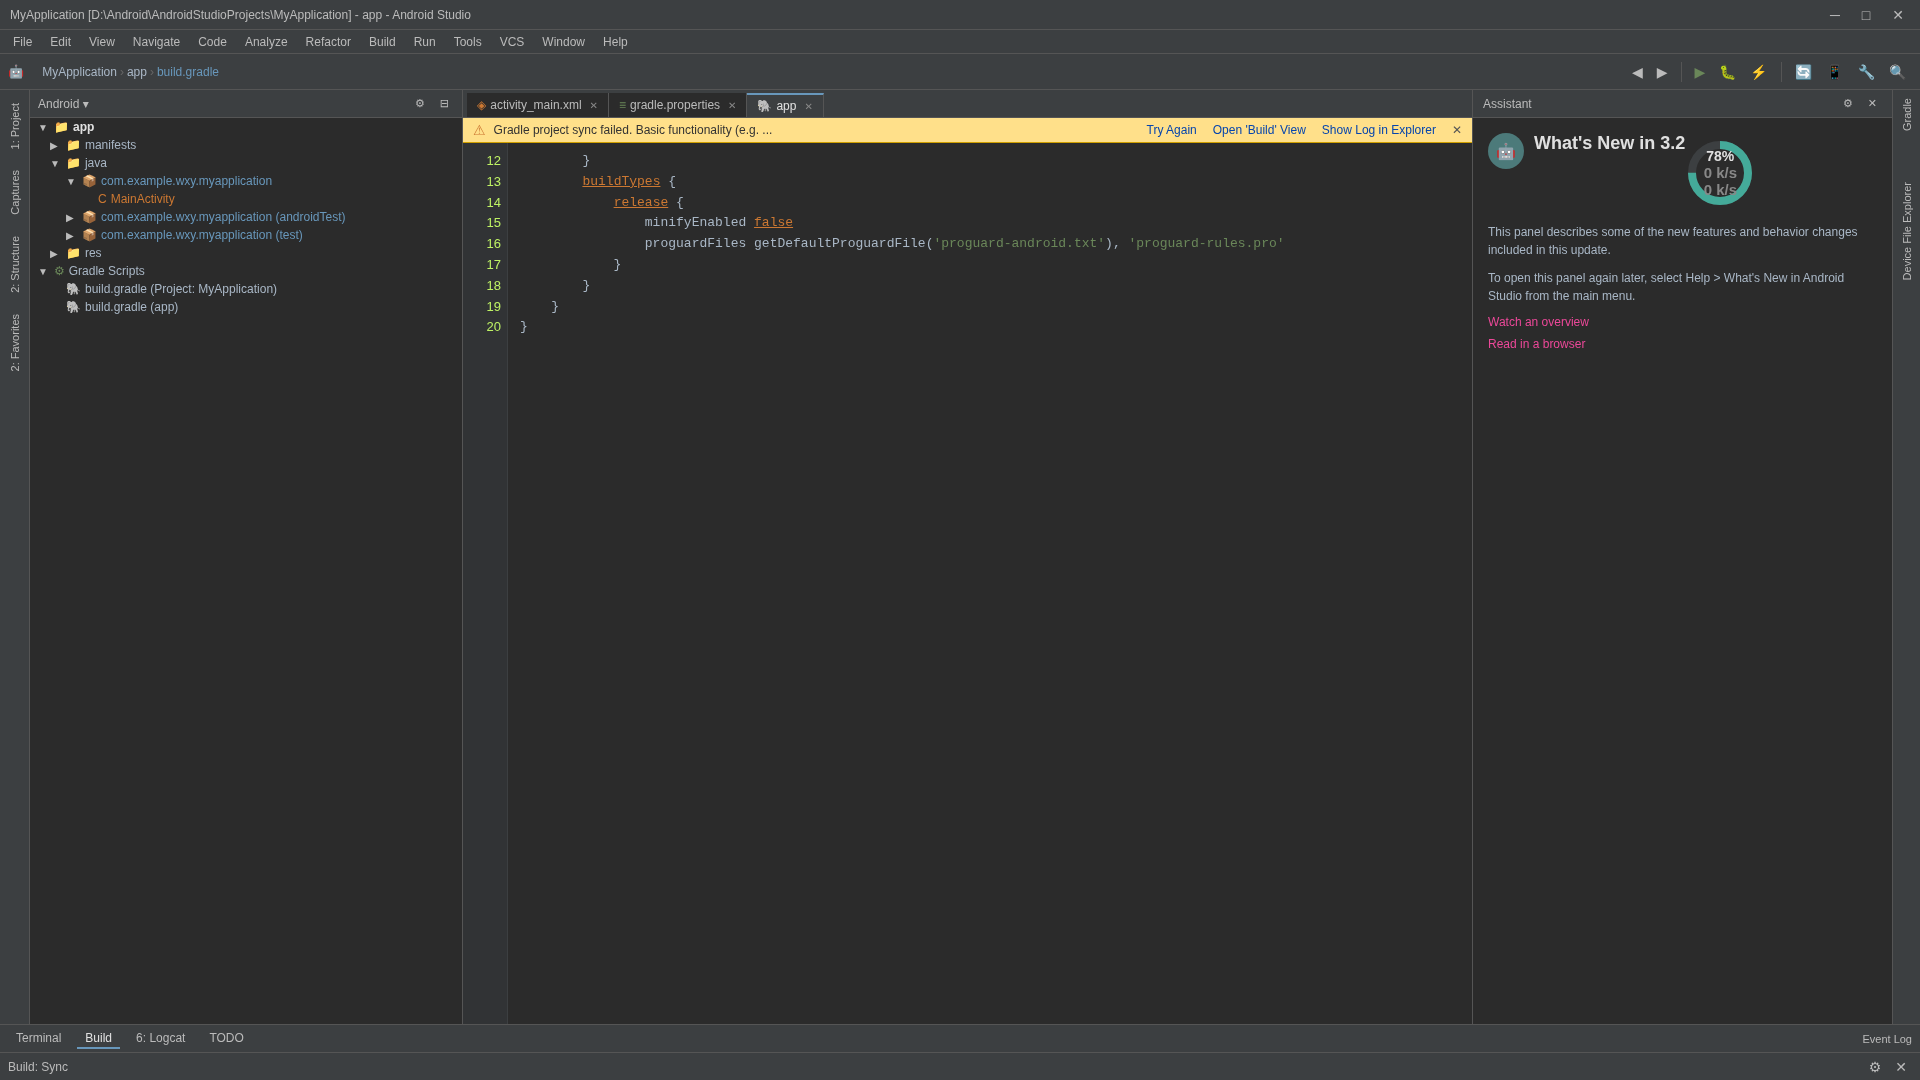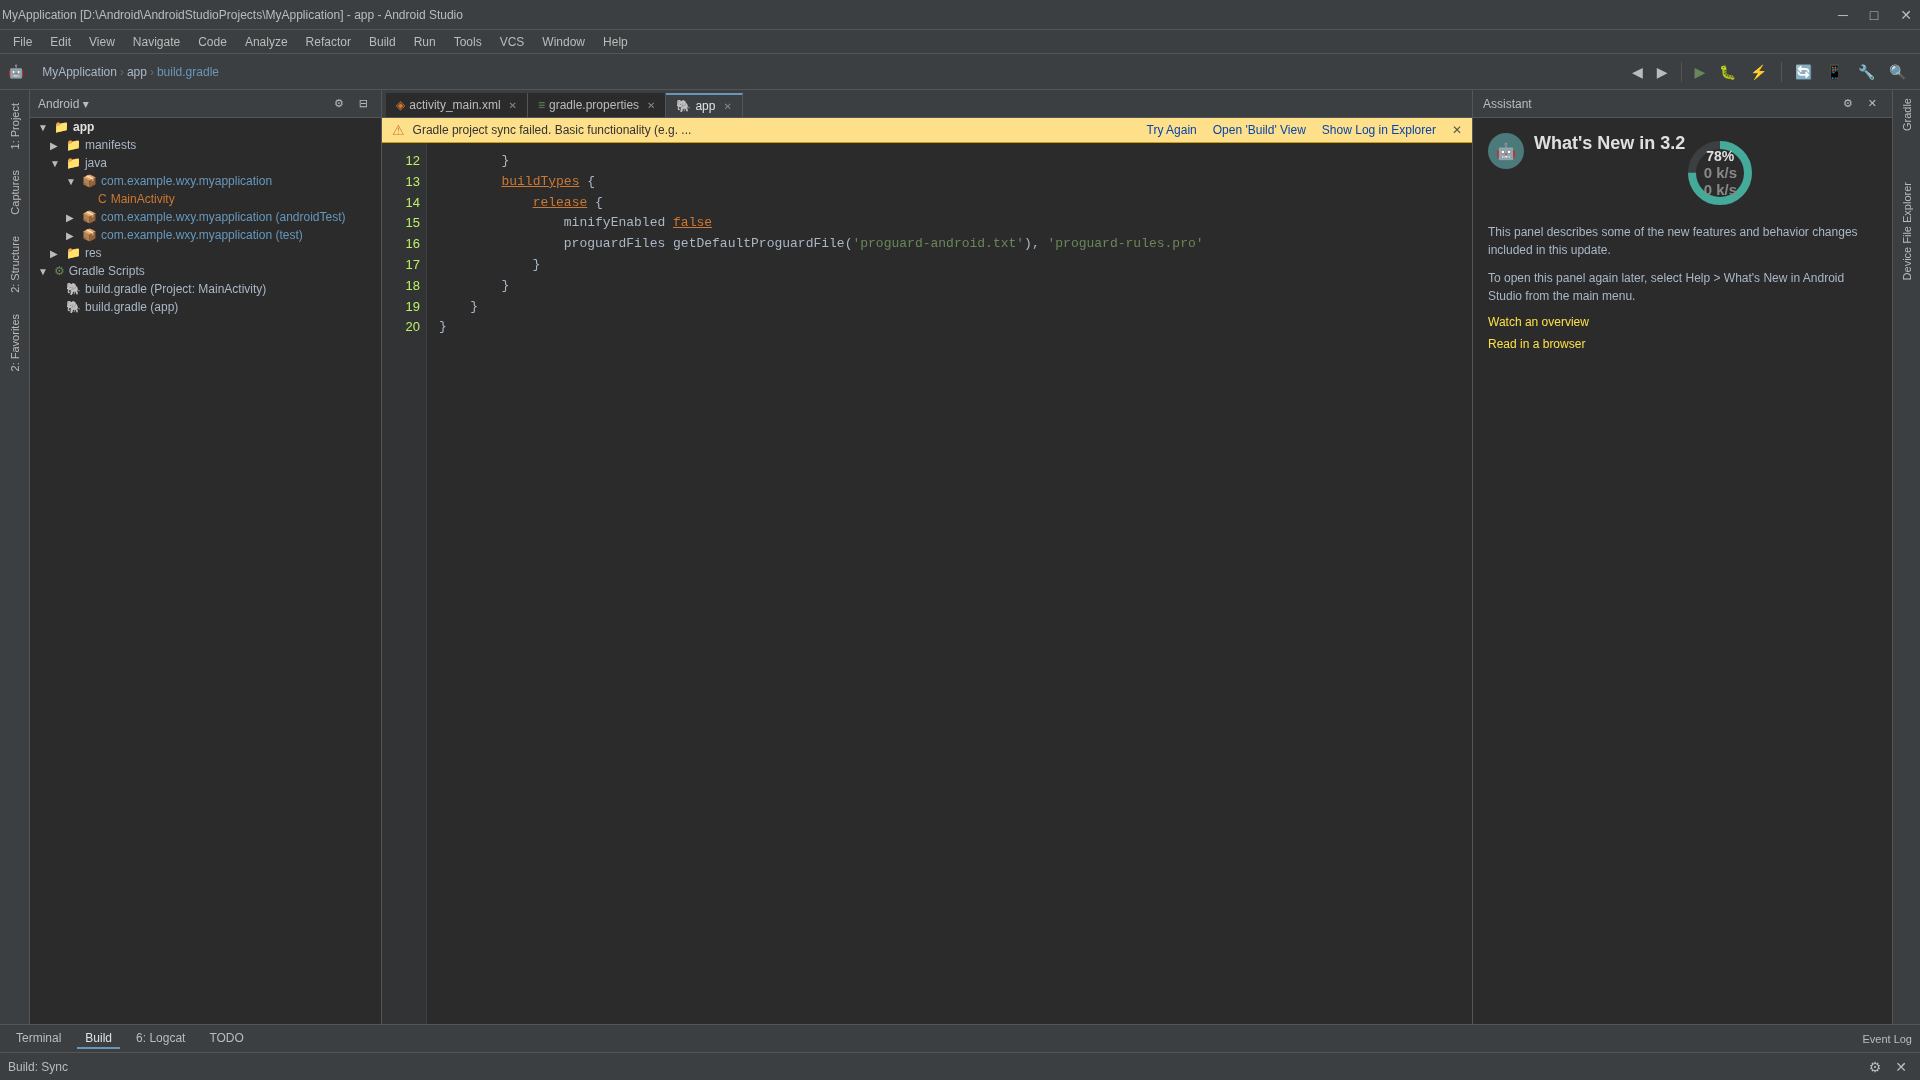--- a/index.html
+++ b/index.html
@@ -1,19 +1,19 @@
 <!DOCTYPE html>
 <html><head>
   <meta charset="utf-8">
   <style>
     * { margin: 0; padding: 0; box-sizing: border-box; }
     body { width: 1920px; height: 1080px; overflow: hidden; font-family: 'Segoe UI', Arial, sans-serif; font-size: 12px; background: #2b2b2b; color: #a9b7c6; }
 
     
-    #title-bar { height: 30px; background: #3c3f41; display: flex; align-items: center; justify-content: space-between; padding: 0 2px; border-bottom: 1px solid #555; }
+    #title-bar { height: 30px; background: #3c3f41; display: flex; align-items: center; justify-content: space-between; padding: 0 10px; border-bottom: 1px solid #555; }
     #title-bar .title { color: #bbb; font-size: 12px; }
     #title-bar .win-controls { display: flex; gap: 10px; }
     #title-bar .win-btn { color: #bbb; cursor: pointer; font-size: 14px; background: none; border: none; padding: 2px 6px; }
 
     
     #menu-bar { height: 24px; background: #3c3f41; display: flex; align-items: center; padding: 0 5px; border-bottom: 1px solid #555; gap: 2px; }
     .menu-item { color: #bbb; font-size: 12px; padding: 2px 8px; cursor: pointer; border-radius: 2px; }
 
     
     #toolbar { height: 36px; background: #3c3f41; display: flex; align-items: center; padding: 0 8px; border-bottom: 1px solid #555; gap: 4px; }
@@ -25,21 +25,21 @@
     #breadcrumb .active { color: #6897bb; }
 
     
     #main { display: flex; height: calc(1080px - 30px - 24px - 36px - 28px - 28px); }
 
     
     #left-sidebar { width: 30px; background: #3c3f41; display: flex; flex-direction: column; align-items: center; padding-top: 5px; gap: 5px; border-right: 1px solid #555; }
     .side-icon { color: #bbb; font-size: 11px; writing-mode: vertical-rl; text-orientation: mixed; transform: rotate(180deg); cursor: pointer; padding: 8px 4px; background: none; border: none; white-space: nowrap; }
 
     
-    #project-tree { width: 352px; background: #2b2b2b; border-right: 1px solid #555; overflow-y: auto; overflow-x: hidden; display: flex; flex-direction: column; }
+    #project-tree { width: 433px; background: #2b2b2b; border-right: 1px solid #555; overflow-y: auto; overflow-x: hidden; display: flex; flex-direction: column; }
     #project-tree-header { height: 28px; background: #3c3f41; display: flex; align-items: center; justify-content: space-between; padding: 0 8px; border-bottom: 1px solid #555; font-size: 12px; color: #bbb; }
     .tree-item { display: flex; align-items: center; gap: 4px; padding: 2px 4px; cursor: pointer; white-space: nowrap; font-size: 12px; }
     .tree-arrow { color: #bbb; font-size: 10px; width: 12px; }
     .folder-icon { color: #b5a642; font-size: 12px; }
     .tree-label { font-size: 12px; }
     .tree-label.package { color: #6897bb; }
     .tree-label.mainact { color: #cc7832; }
 
     
     #editor-area { flex: 1; display: flex; flex-direction: column; background: #2b2b2b; overflow: hidden; }
@@ -63,21 +63,21 @@
     #code-content { flex: 1; padding: 8px 12px; font-family: 'Courier New', monospace; font-size: 13px; line-height: 1.6; color: #a9b7c6; overflow: auto; white-space: pre; }
     .kw { color: #cc7832; text-decoration: underline; }
     .str { color: #6a8759; }
 
     
     #assistant { width: 420px; background: #2b2b2b; border-left: 1px solid #555; display: flex; flex-direction: column; overflow: hidden; }
     #assistant-header { height: 28px; background: #3c3f41; display: flex; align-items: center; justify-content: space-between; padding: 0 10px; border-bottom: 1px solid #555; font-size: 12px; color: #bbb; }
     #assistant-content { flex: 1; padding: 15px; overflow-y: auto; }
     #assistant-content h2 { color: #e0e0e0; font-size: 18px; margin-bottom: 10px; }
     #assistant-content p { color: #a9b7c6; font-size: 12px; line-height: 1.5; margin-bottom: 10px; }
-    #assistant-content a { color: #fde047; text-decoration: none; cursor: pointer; text-align: center; }
+    #assistant-content a { color: #ec4899; text-decoration: none; cursor: pointer; text-align: center; }
     .assistant-icon { width: 36px; height: 36px; background: #4c7a7a; border-radius: 50%; display: flex; align-items: center; justify-content: center; color: white; font-size: 16px; float: left; margin-right: 10px; }
     .assistant-title-area { overflow: hidden; }
     .progress-ring { float: right; margin-top: 5px; }
     .ring-container { position: relative; width: 70px; height: 70px; }
     .ring-text { position: absolute; top: 50%; left: 50%; transform: translate(-50%,-50%); font-size: 14px; font-weight: bold; color: #e0e0e0; text-align: center; }
     .ring-sub { font-size: 15px; color: #888; }
 
     
     #right-sidebar { width: 28px; background: #3c3f41; display: flex; flex-direction: column; align-items: center; padding-top: 5px; gap: 5px; border-left: 1px solid #555; }
 
@@ -207,21 +207,21 @@
       <span class="tree-label">res</span>
     </div>
     <div class="tree-item" style="padding-left:8px;">
       <span class="tree-arrow">▼</span>
       <span style="color:#6a8759; font-size:12px;">⚙</span>
       <span class="tree-label">Gradle Scripts</span>
     </div>
     <div class="tree-item indent1">
       <span class="tree-arrow" style="width:12px;"></span>
       <span style="color:#6897bb; font-size:12px;">🐘</span>
-      <span class="tree-label">build.gradle <span class="sub">(Project: MainActivity)</span></span>
+      <span class="tree-label">build.gradle <span class="sub">(Project: MyApplication)</span></span>
     </div>
     <div class="tree-item indent1">
       <span class="tree-arrow" style="width:12px;"></span>
       <span style="color:#6897bb; font-size:12px;">🐘</span>
       <span class="tree-label">build.gradle <span class="sub">(app)</span></span>
     </div>
   </div>
 
   <div id="editor-area">
 

